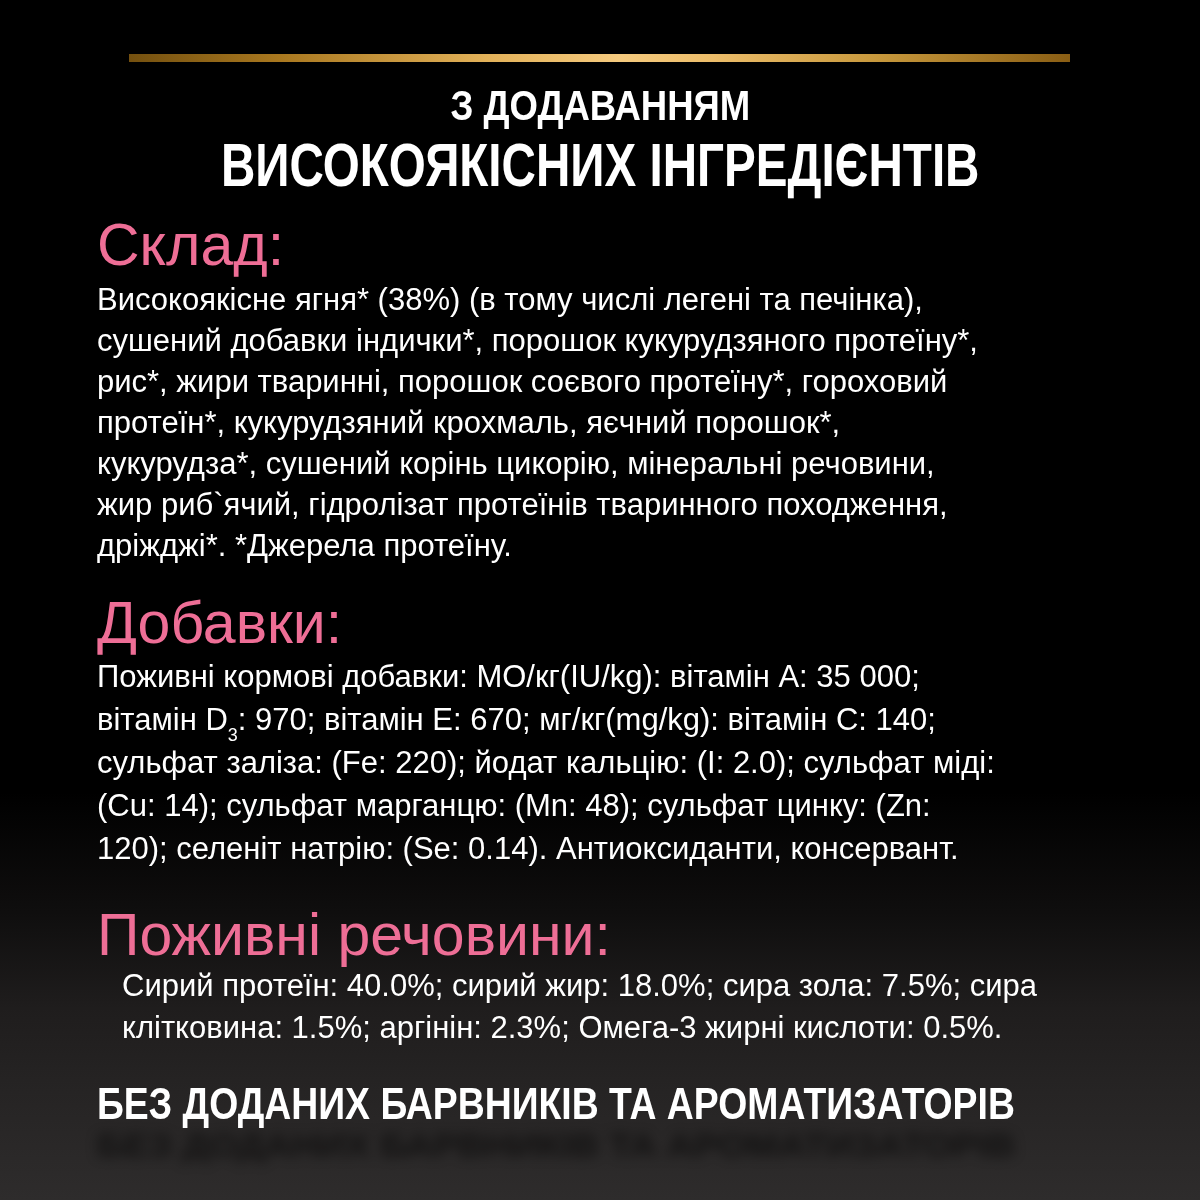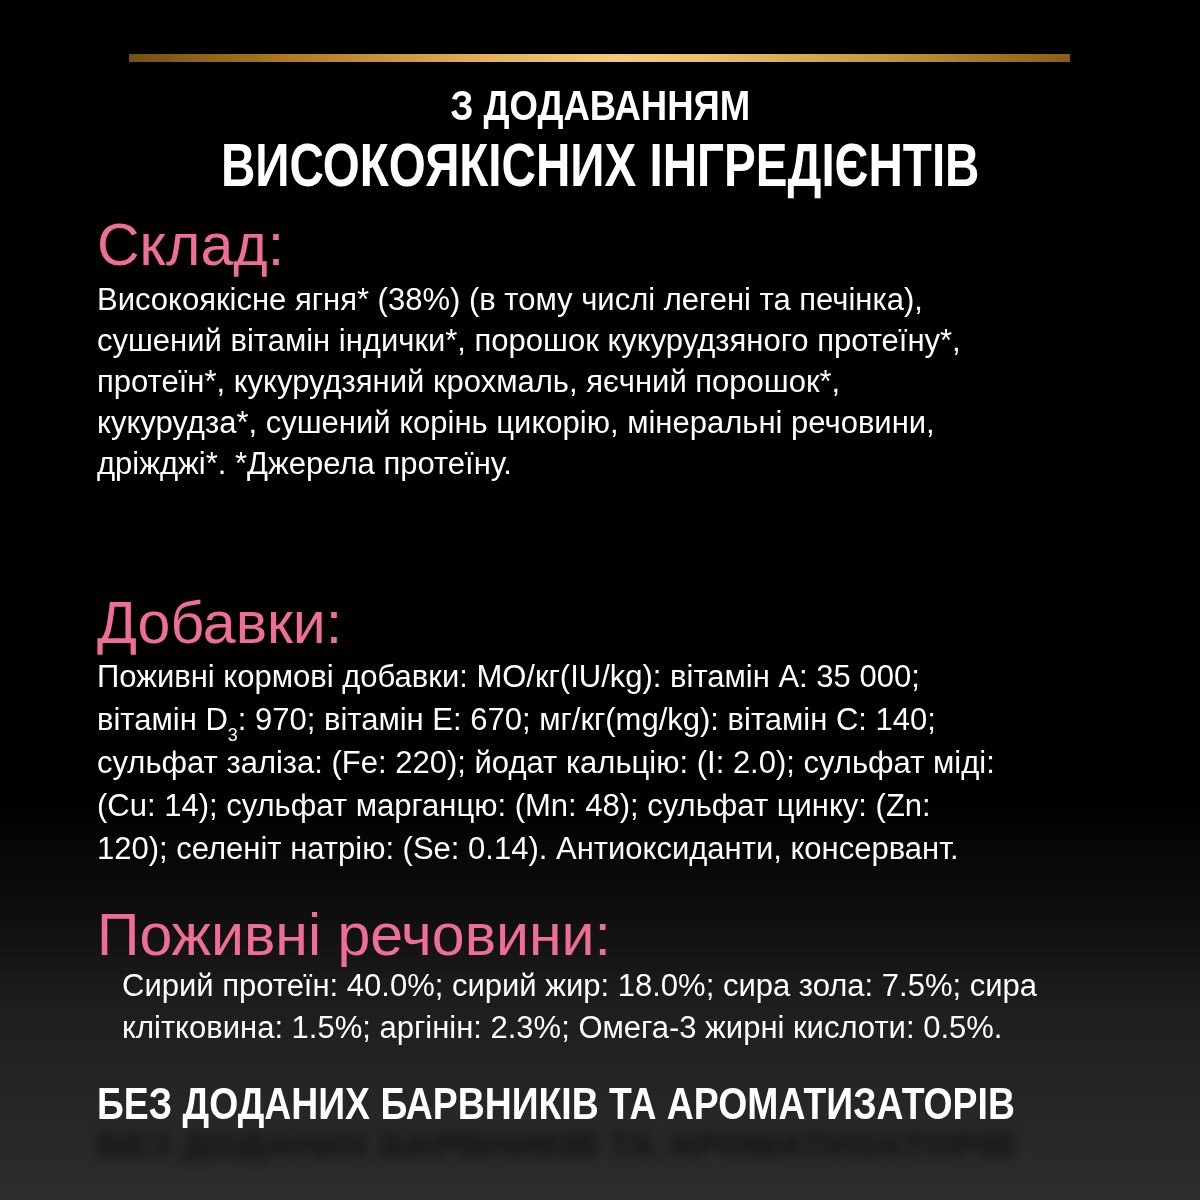--- a/index.html
+++ b/index.html
@@ -53,23 +53,25 @@
 <div class="hdr hdr1">
   <span class="squeeze">З ДОДАВАННЯМ</span>
 </div>
 <div class="hdr hdr2">
   <span class="squeeze">ВИСОКОЯКІСНИХ ІНГРЕДІЄНТІВ</span>
 </div>
 
 <div class="section-title t-comp">Склад:</div>
 <div class="para p-comp">
   <div>Високоякісне ягня* (38%) (в тому числі легені та печінка),</div>
-  <div>сушений вітамін індички*, порошок кукурудзяного протеїну*,</div>
+  <div>сушений добавки індички*, порошок кукурудзяного протеїну*,</div>
+  <div>рис*, жири тваринні, порошок соєвого протеїну*, гороховий</div>
   <div>протеїн*, кукурудзяний крохмаль, яєчний порошок*,</div>
   <div>кукурудза*, сушений корінь цикорію, мінеральні речовини,</div>
+  <div>жир риб`ячий, гідролізат протеїнів тваринного походження,</div>
   <div>дріжджі*. *Джерела протеїну.</div>
 </div>
 
 <div class="section-title t-add">Добавки:</div>
 <div class="para p-add">
   <div>Поживні кормові добавки: МО/кг(IU/kg): вітамін A: 35 000;</div>
   <div><span>вітамін D</span><sub>3</sub><span>: 970; вітамін E: 670; мг/кг(mg/kg): вітамін C: 140;</span></div>
   <div>сульфат заліза: (Fe: 220); йодат кальцію: (I: 2.0); сульфат міді:</div>
   <div>(Cu: 14); сульфат марганцю: (Mn: 48); сульфат цинку: (Zn:</div>
   <div>120); селеніт натрію: (Se: 0.14). Антиоксиданти, консервант.</div>

